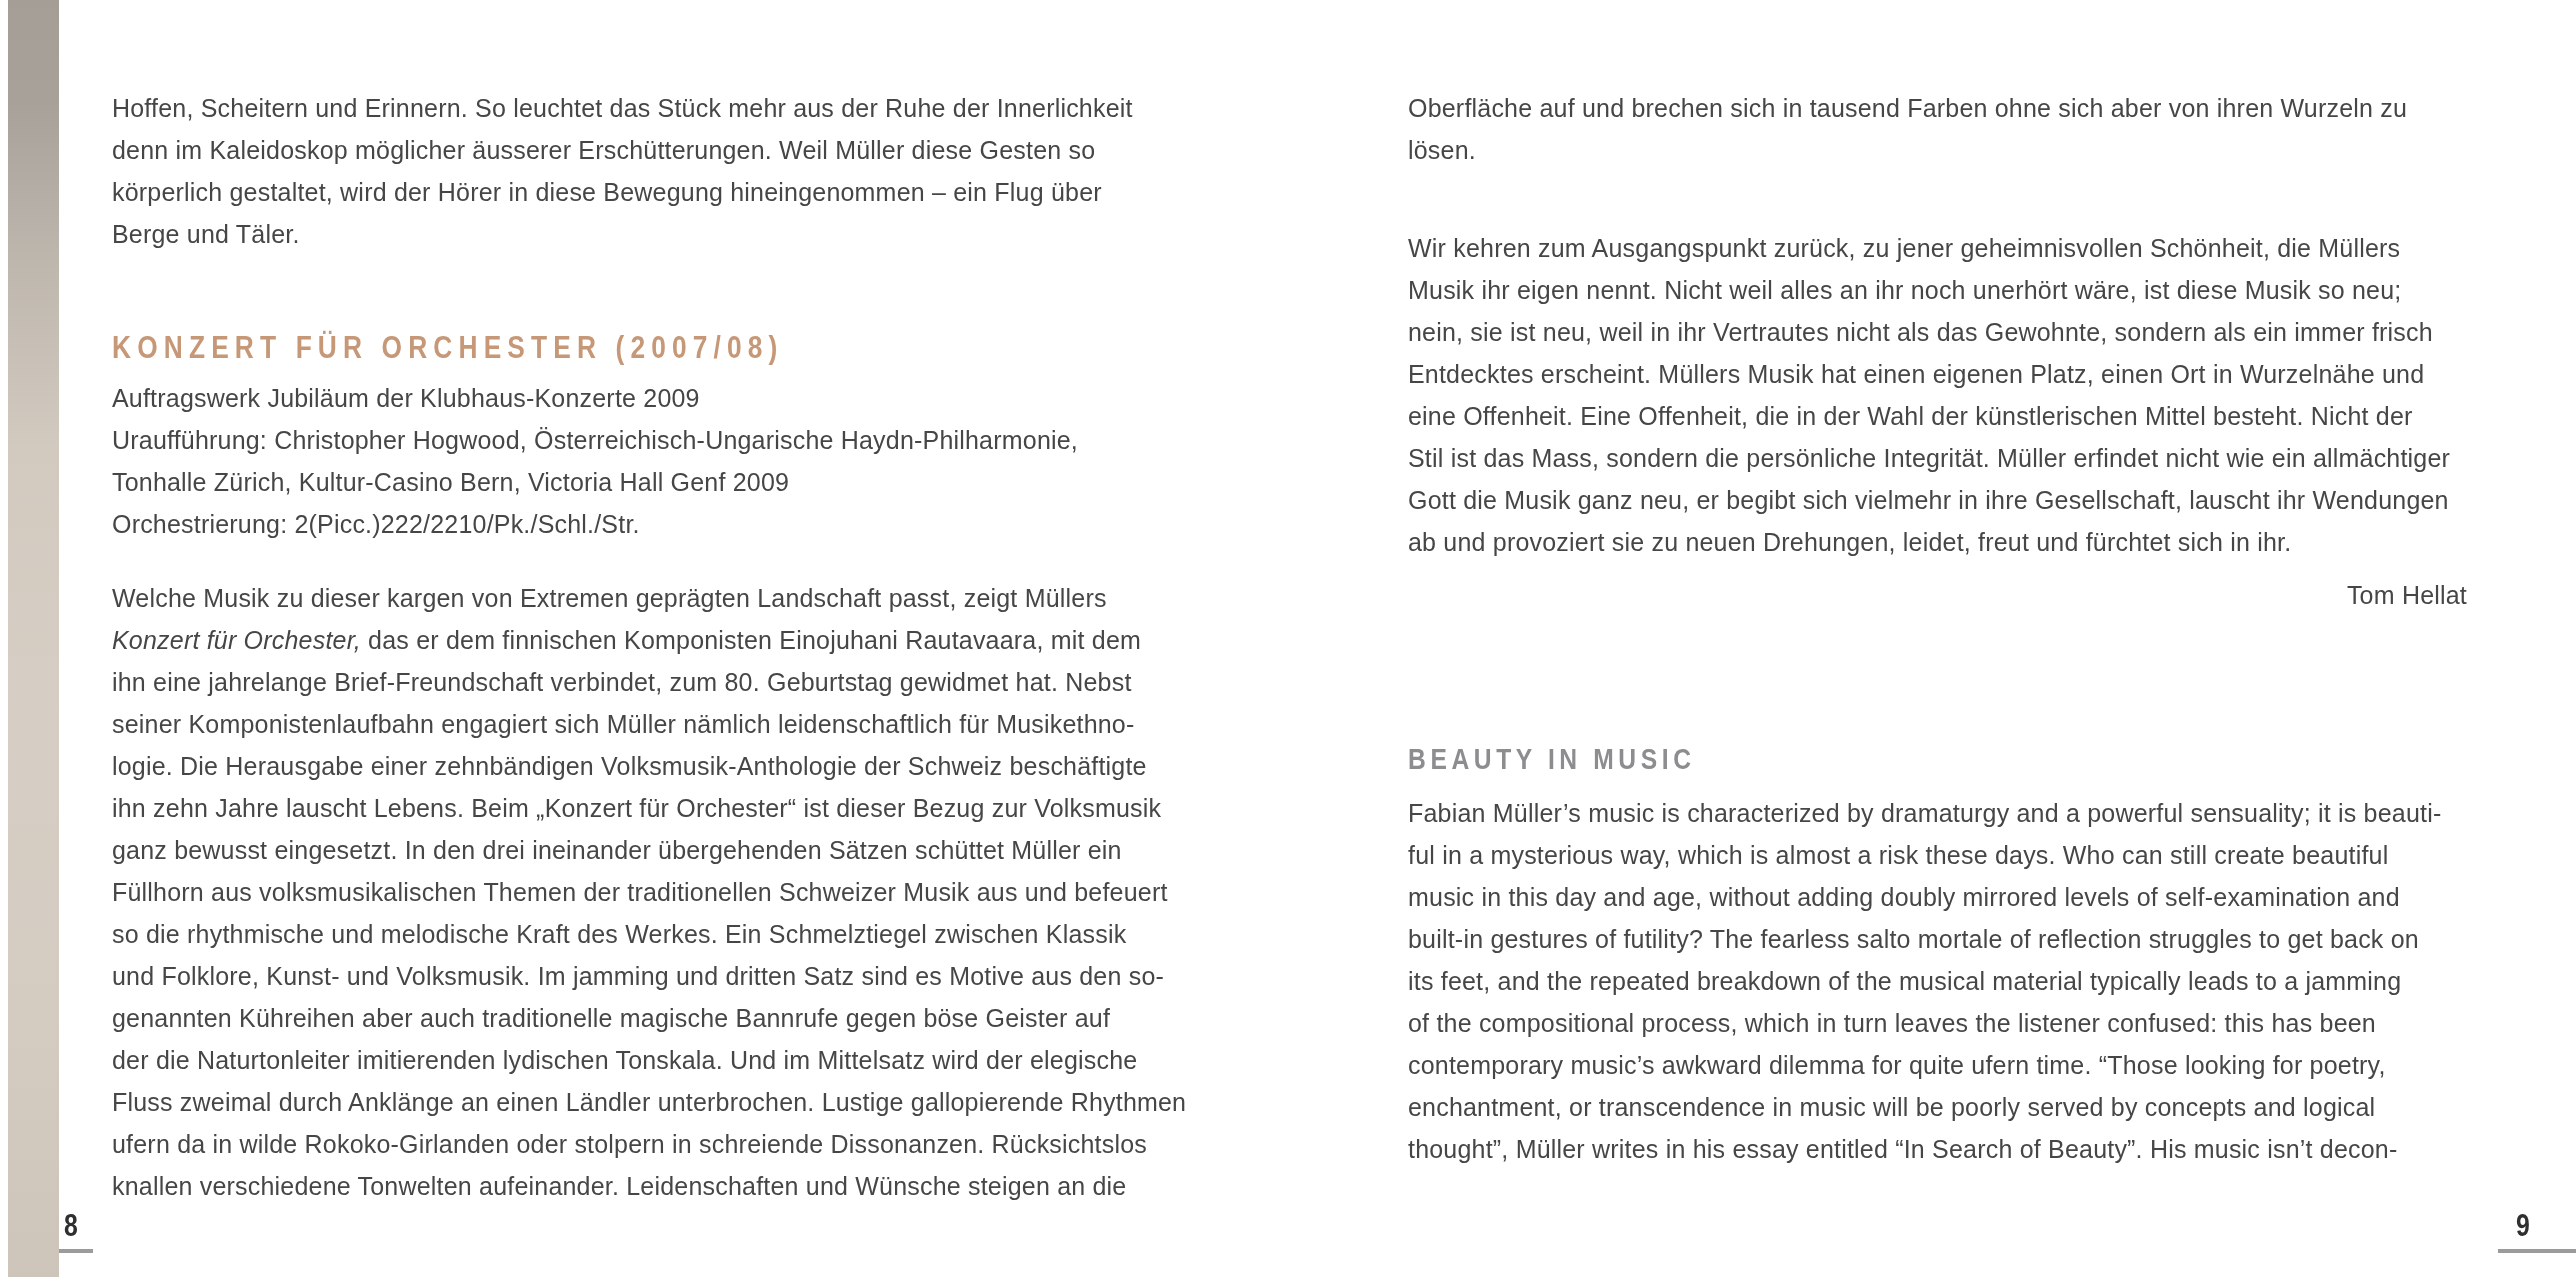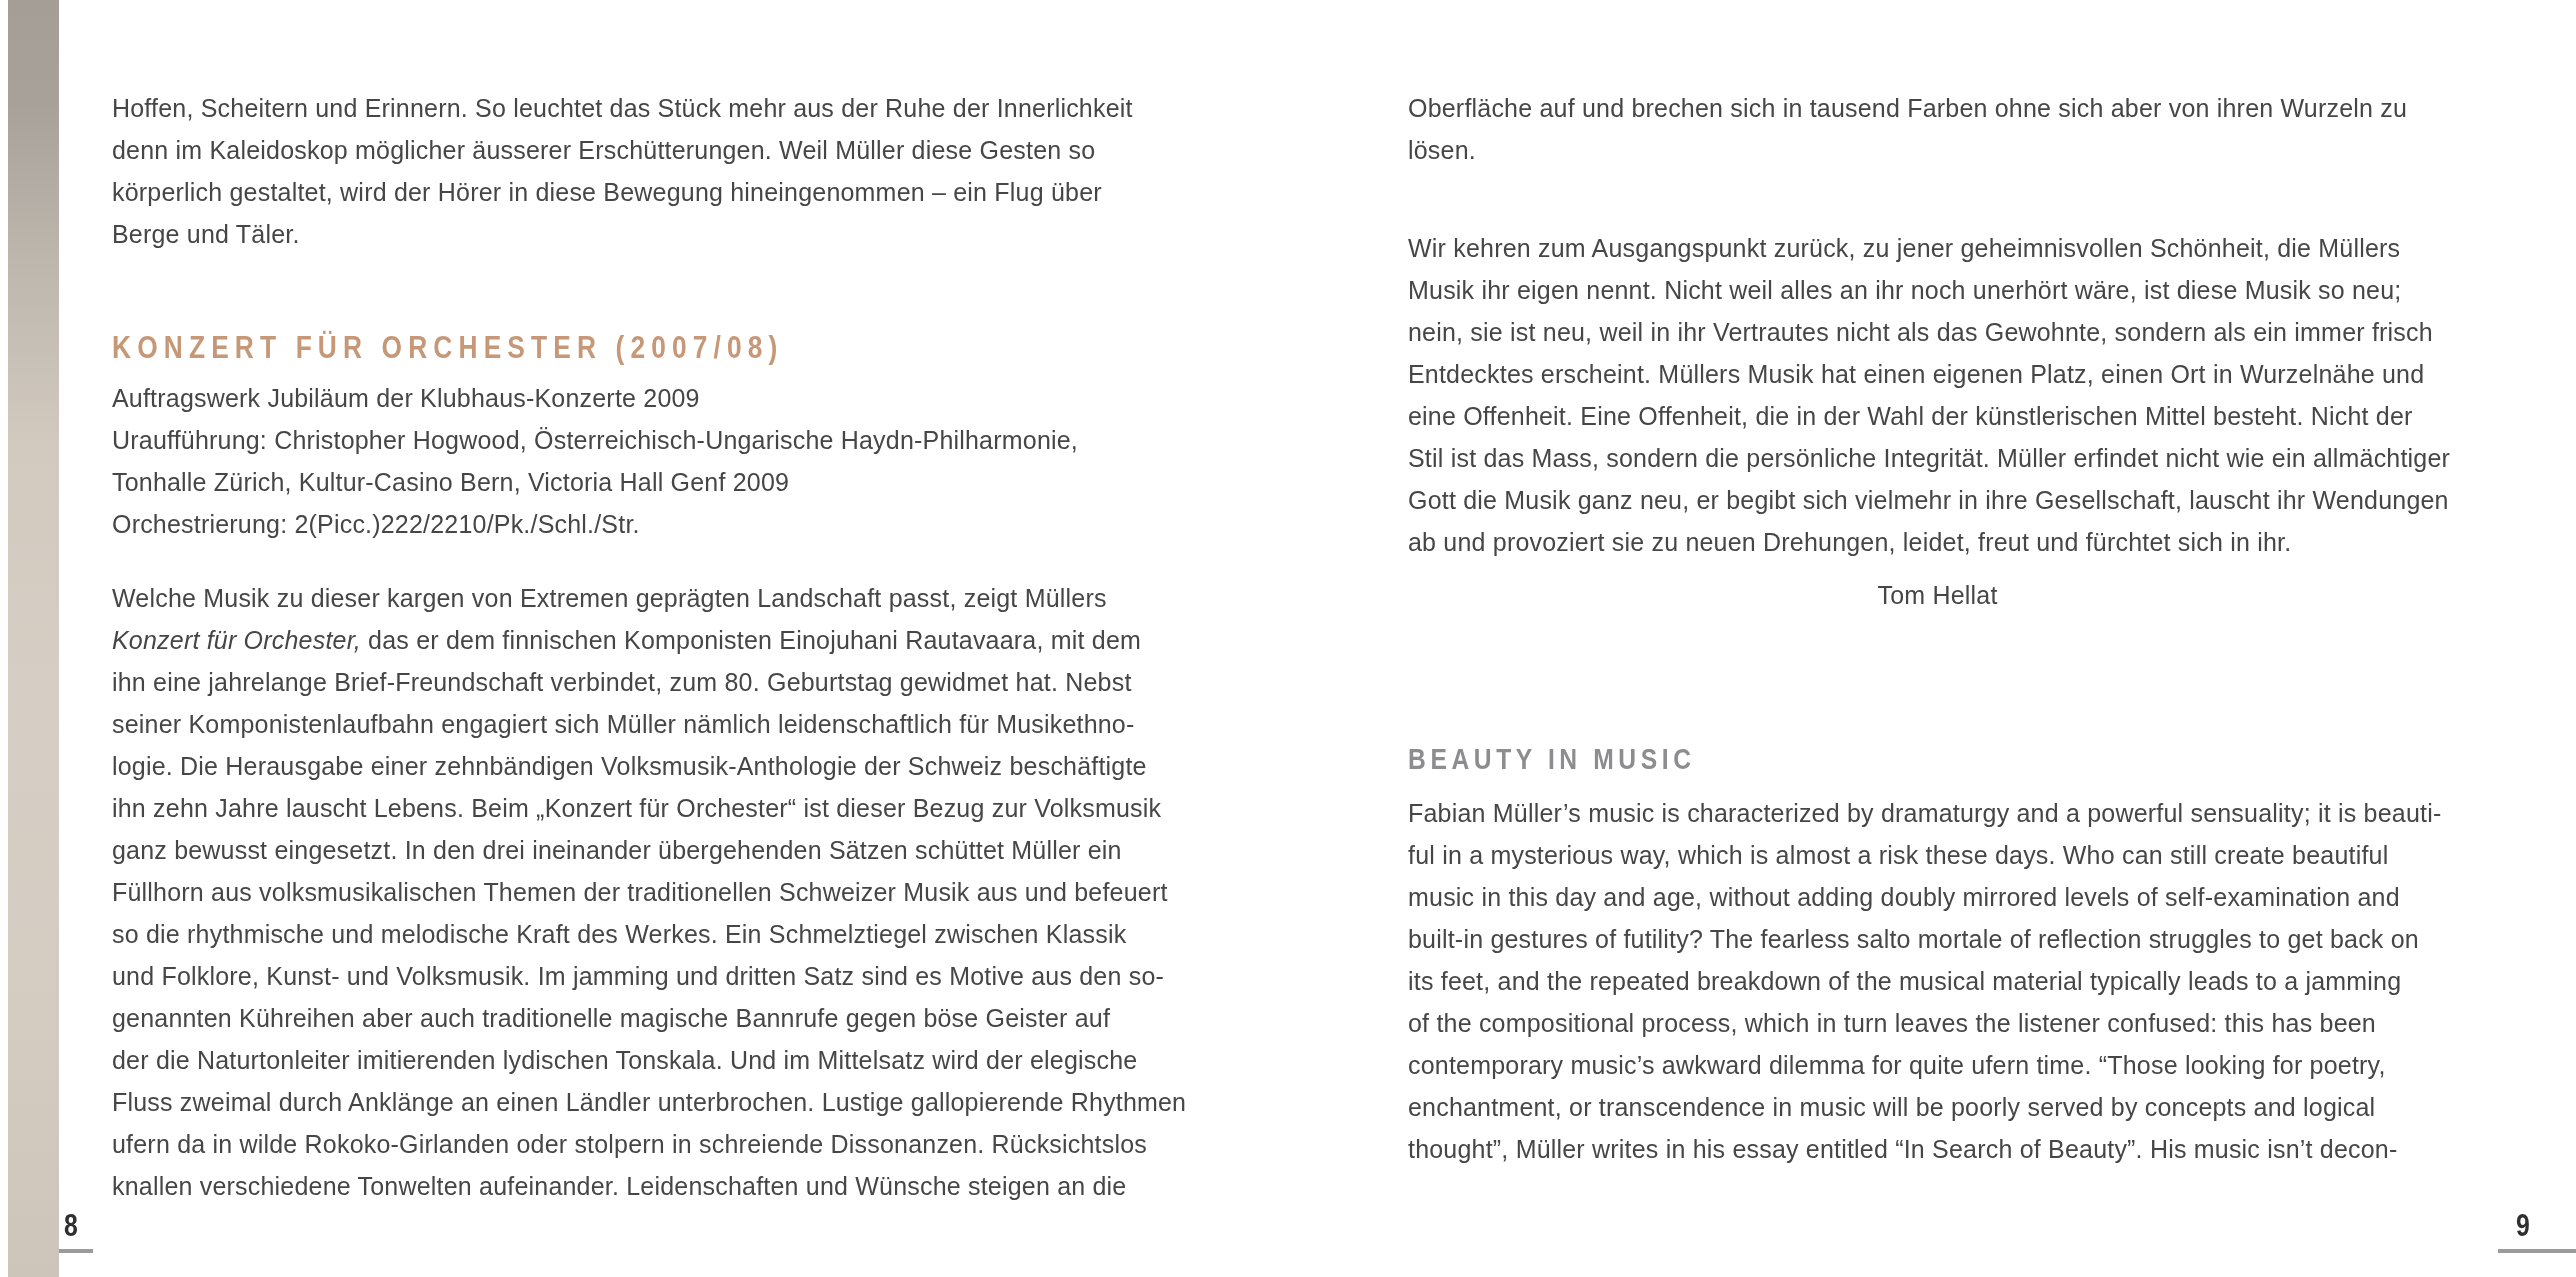--- a/index.html
+++ b/index.html
@@ -36,21 +36,21 @@
     transform: scaleX(0.85);
     transform-origin: left center;
     white-space: nowrap;
   }
   .heading-tan  { color: #c69877; font-size: 31px; letter-spacing: 7.2px; }
   .heading-gray { color: #8d8d8f; font-size: 29px; letter-spacing: 5.4px; }
 
   .byline {
     position: absolute;
     width: 100%;
-    text-align: center;
+    text-align: right;
     font-size: 25px;
     font-weight: 300;
     letter-spacing: 0.2px;
   }
 
   .pagenum {
     position: absolute;
     font-size: 31px;
     font-weight: 700;
     color: #2f2f2f;

